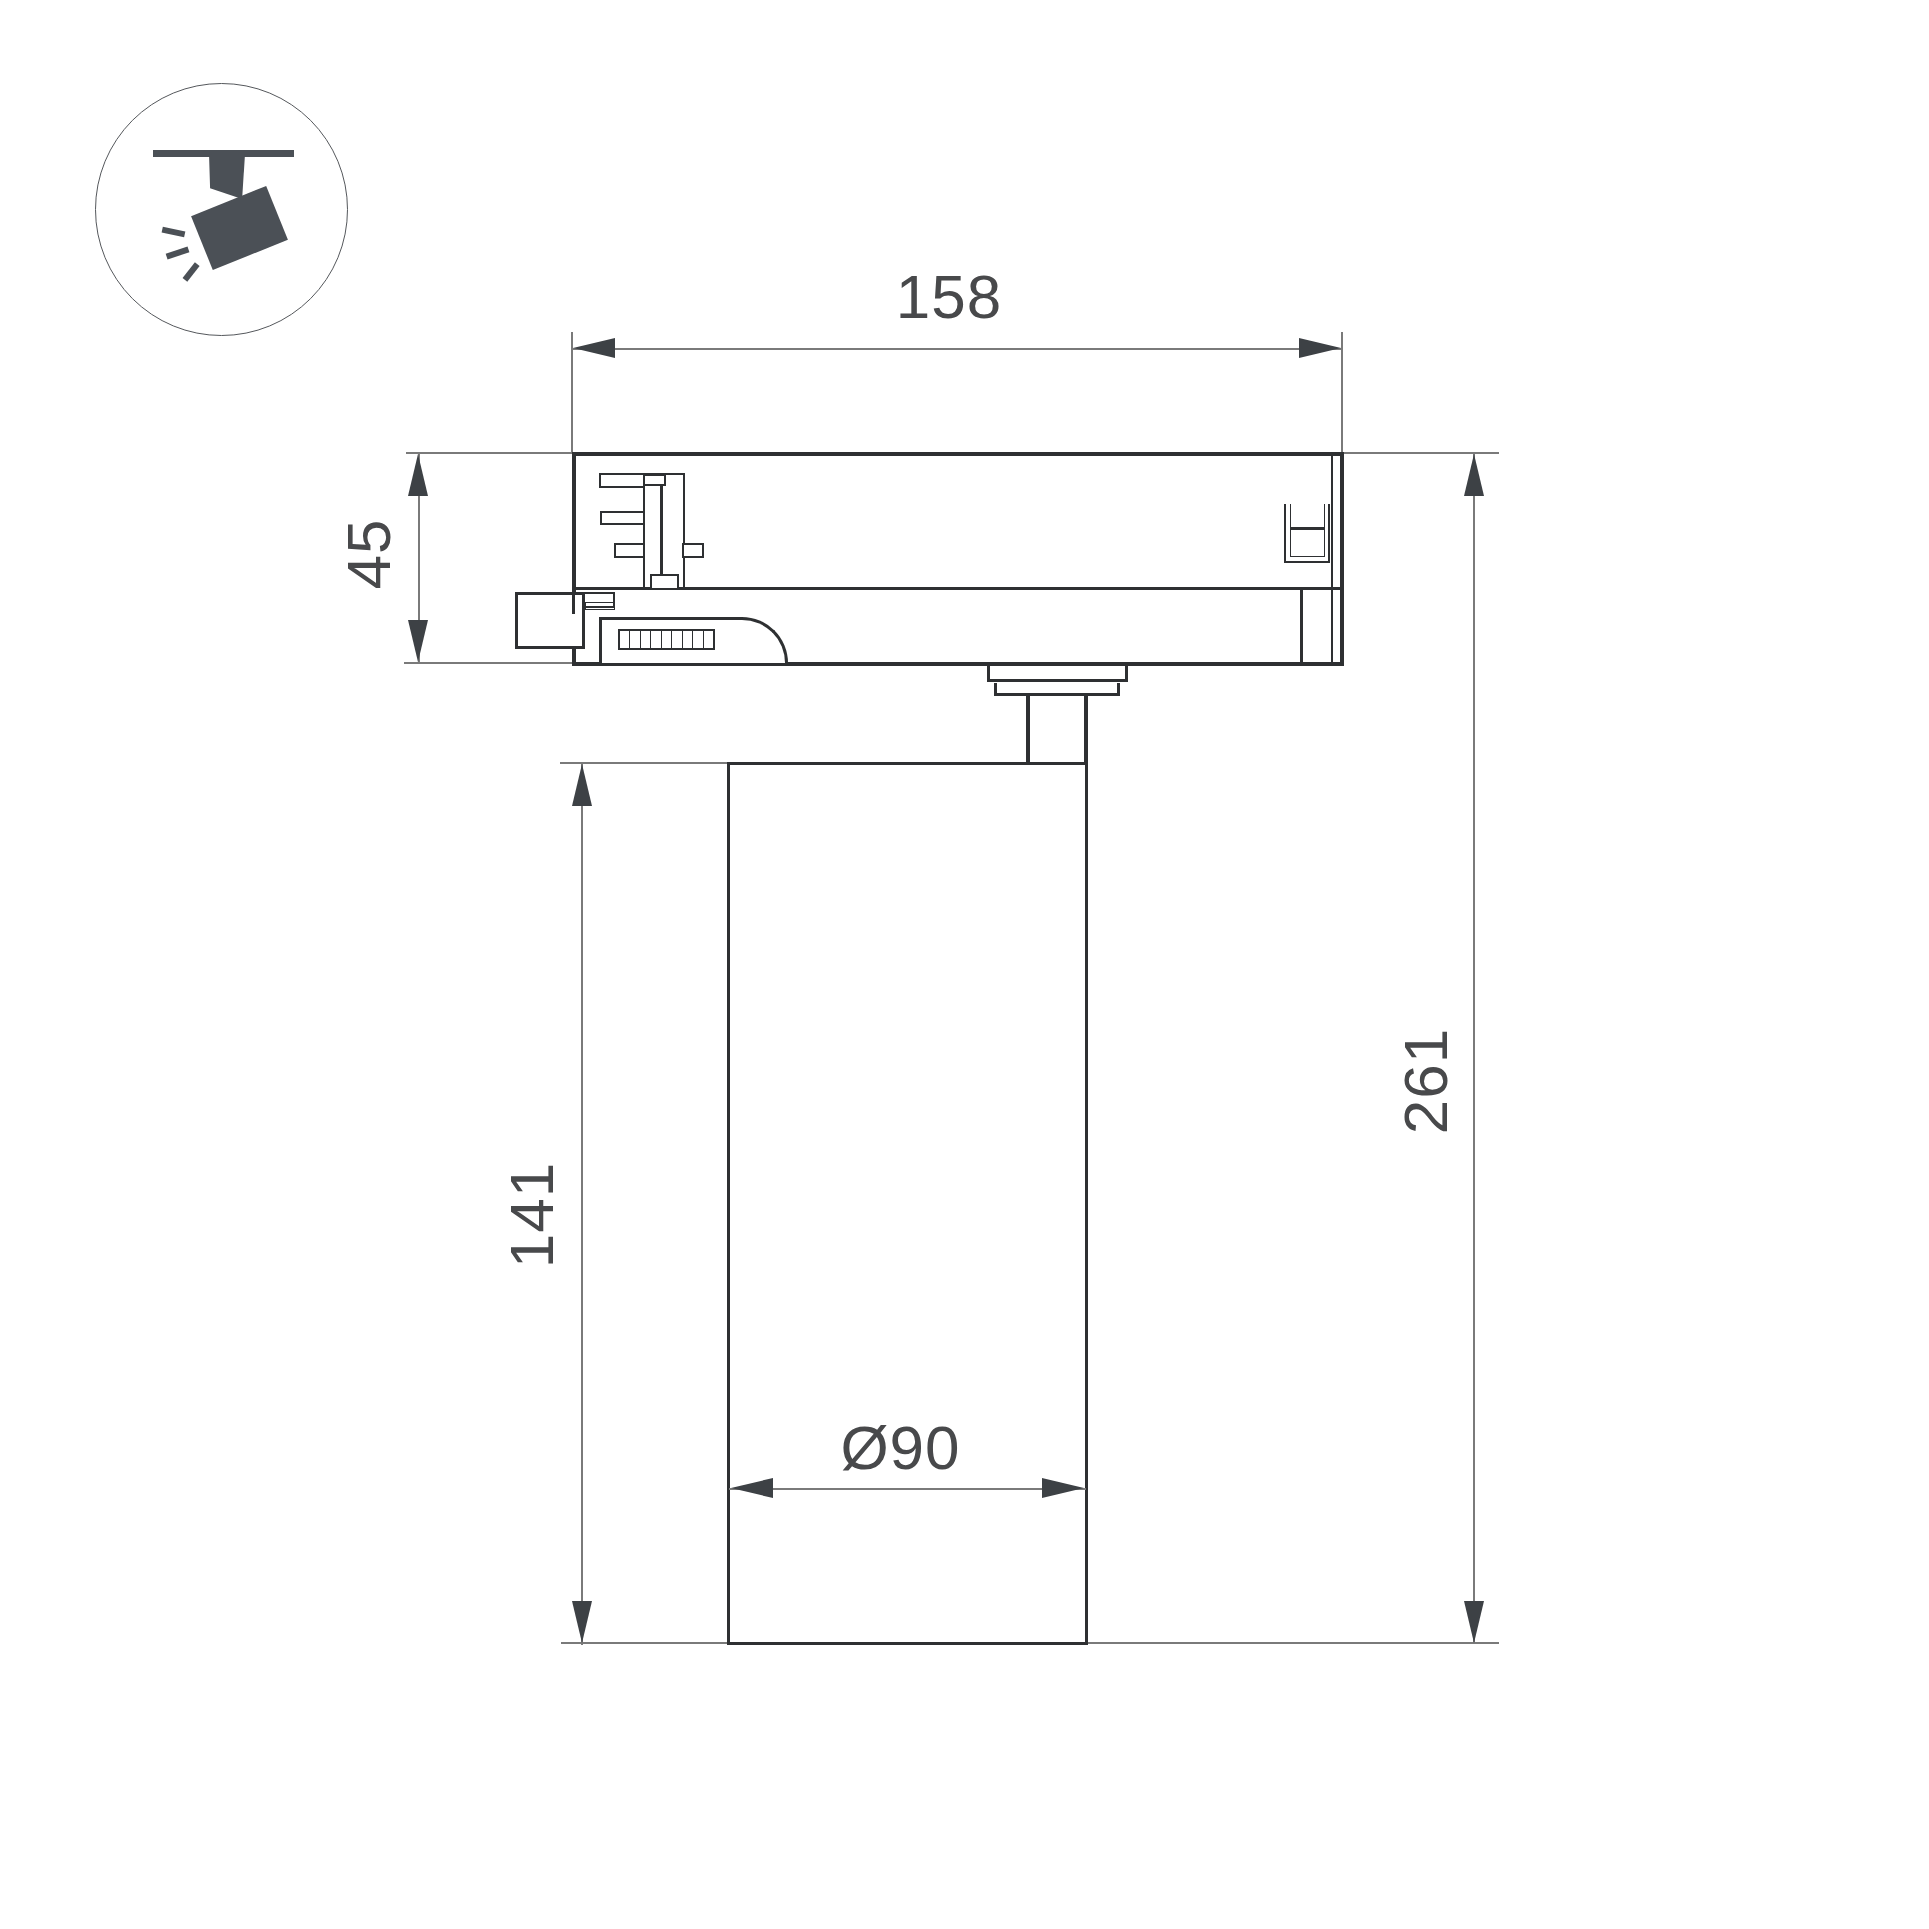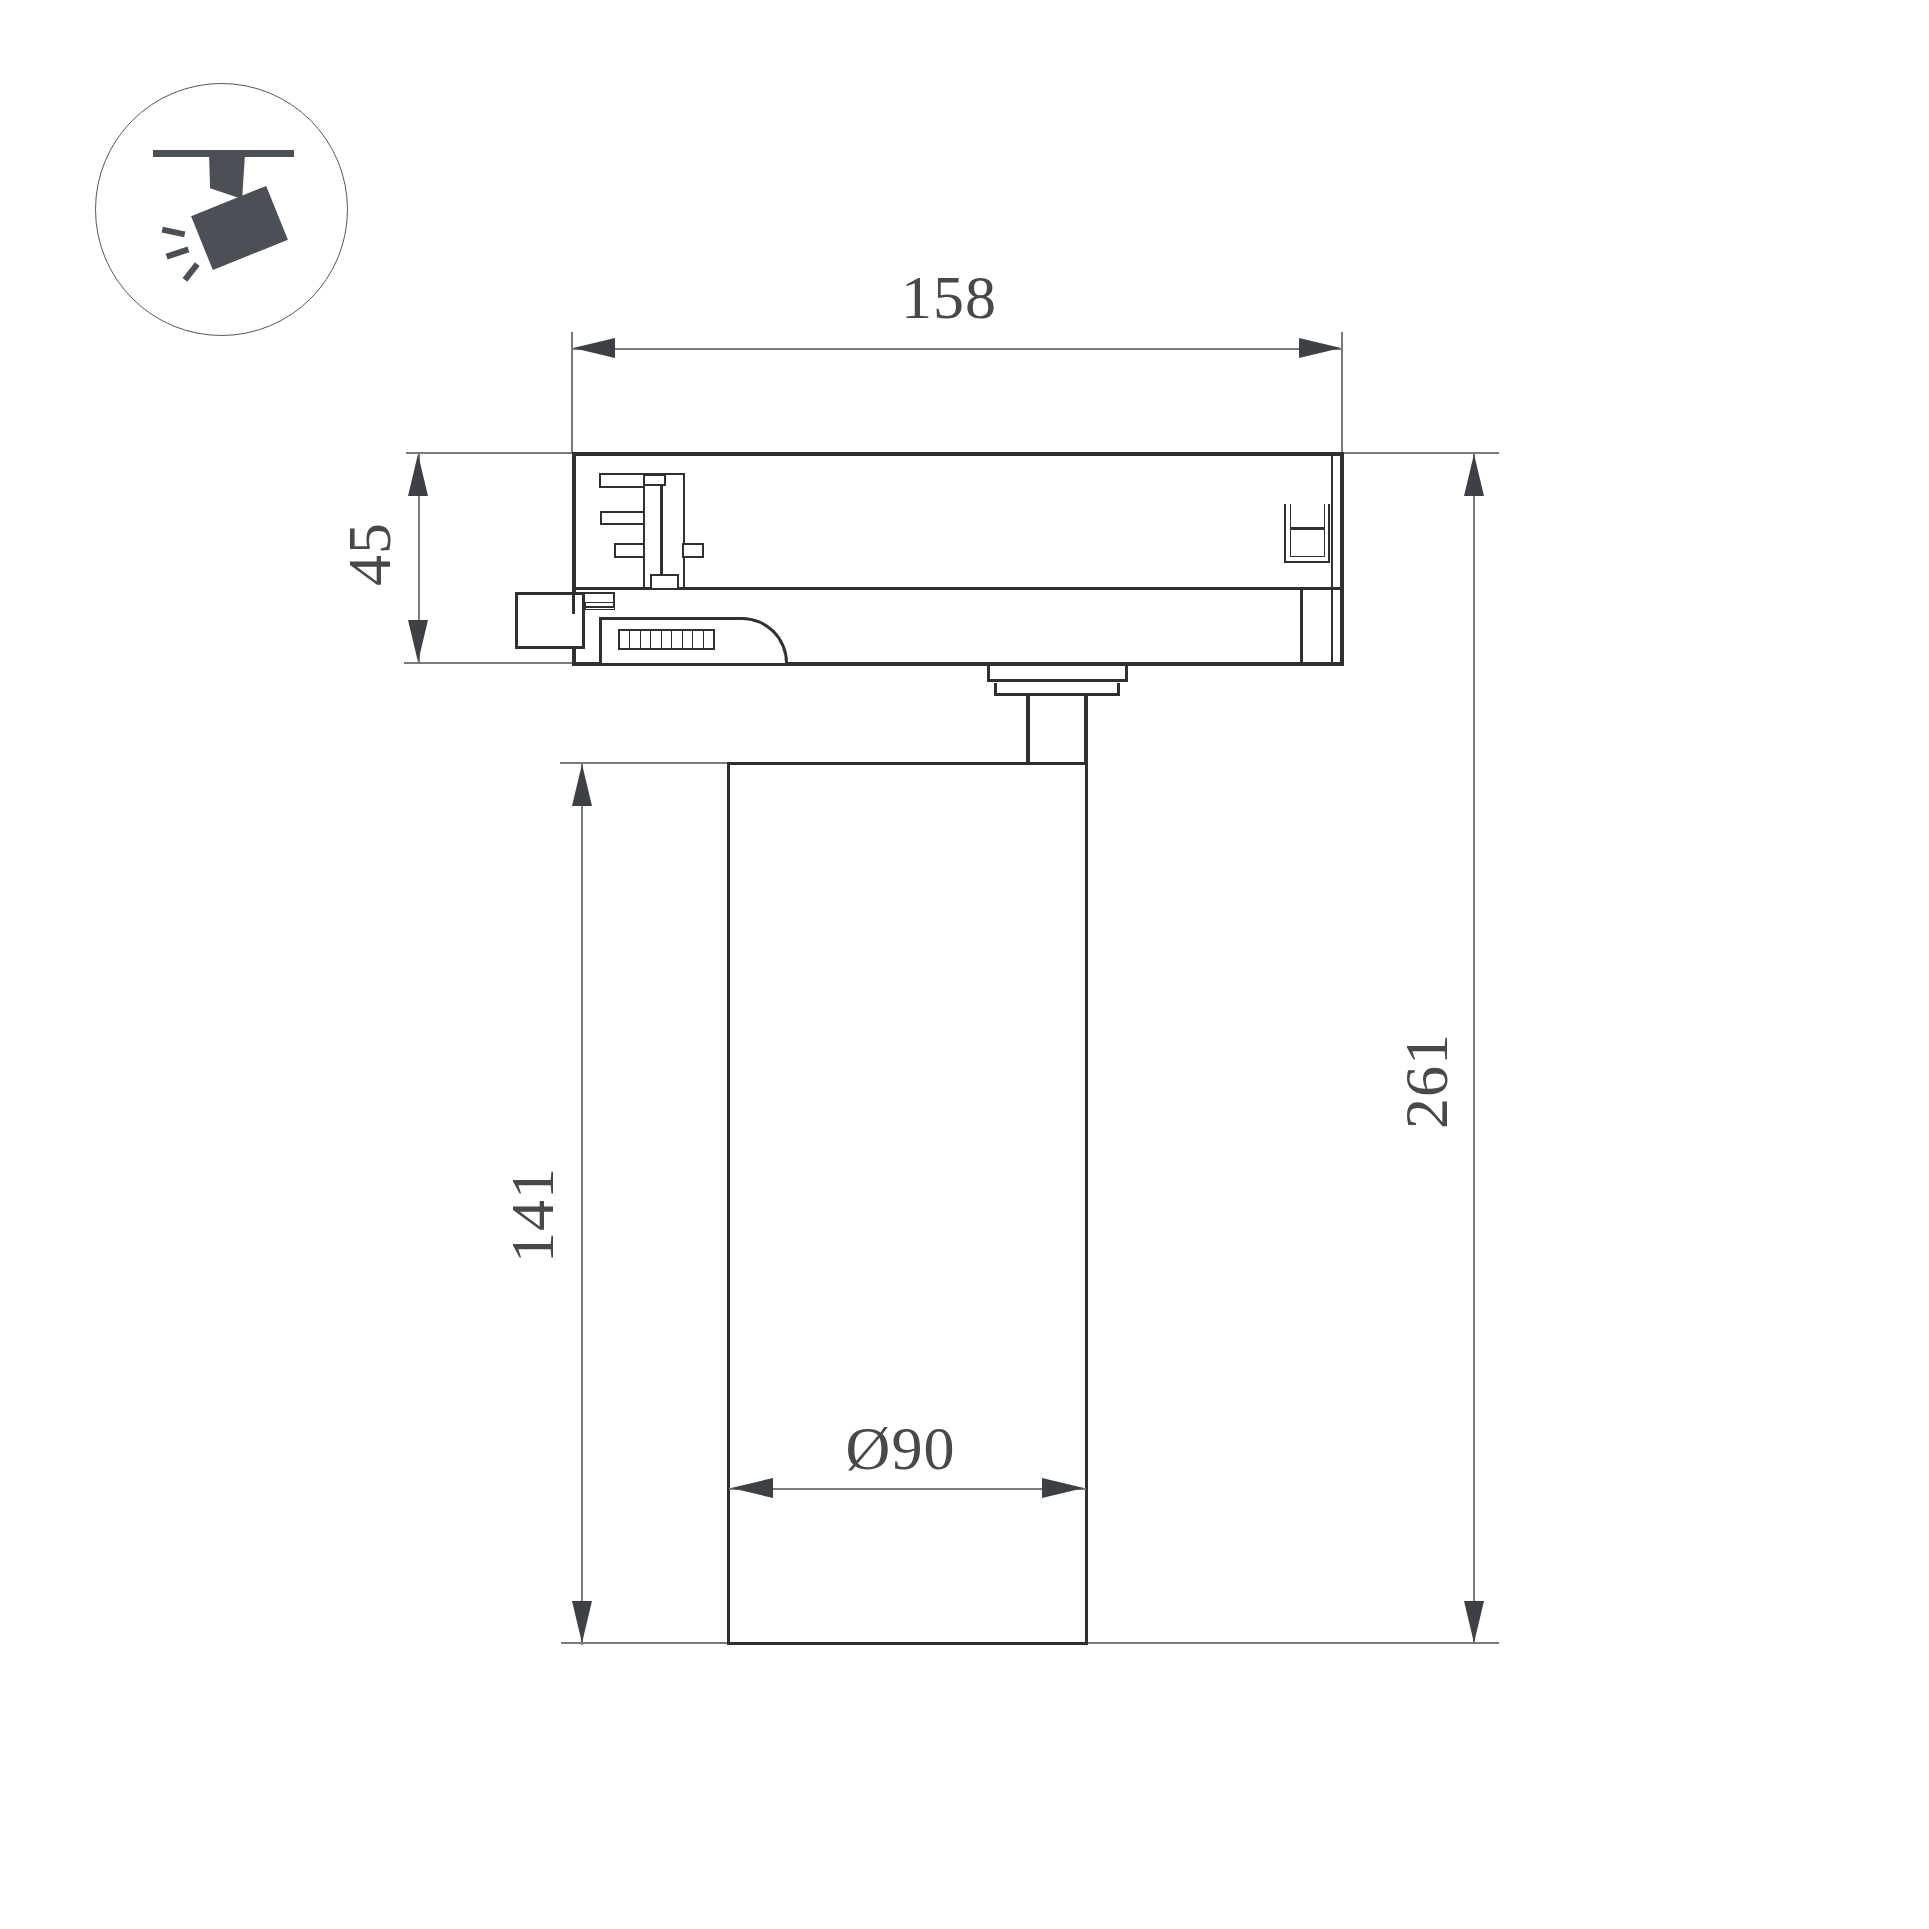--- a/index.html
+++ b/index.html
@@ -1,17 +1,17 @@
 <!DOCTYPE html>
 <html><head>
 <meta charset="utf-8">
 <style>
   html,body{margin:0;padding:0;background:#ffffff;}
   #stage{position:relative;width:1929px;height:1929px;background:#ffffff;overflow:hidden;
-         font-family:Liberation Serif, serif;}
+         font-family:Liberation Sans, sans-serif;}
   .abs{position:absolute;}
   
   .ln{position:absolute;background:#2e3032;}
   
   .dl{position:absolute;background:#7a7a7a;}
   
   .brd{position:absolute;border:2.9px solid #2e3032;background:transparent;box-sizing:border-box;}
   .brd.fill{background:#ffffff;}
   .brd.w4{border-width:3.9px;}
   .brd.w2{border-width:1.9px;}

